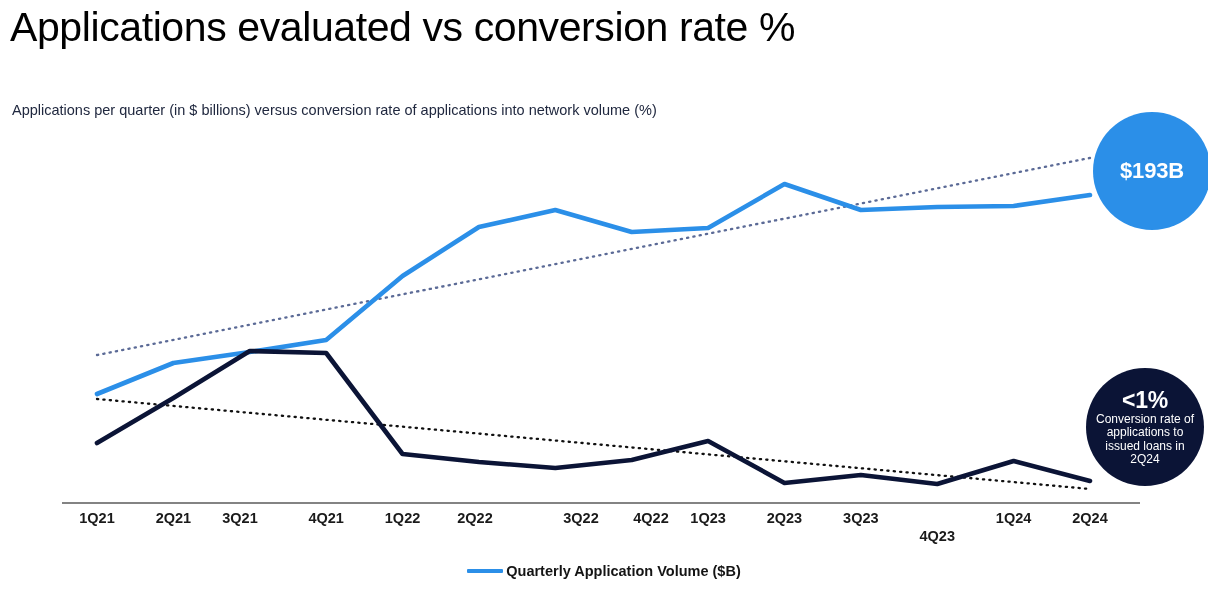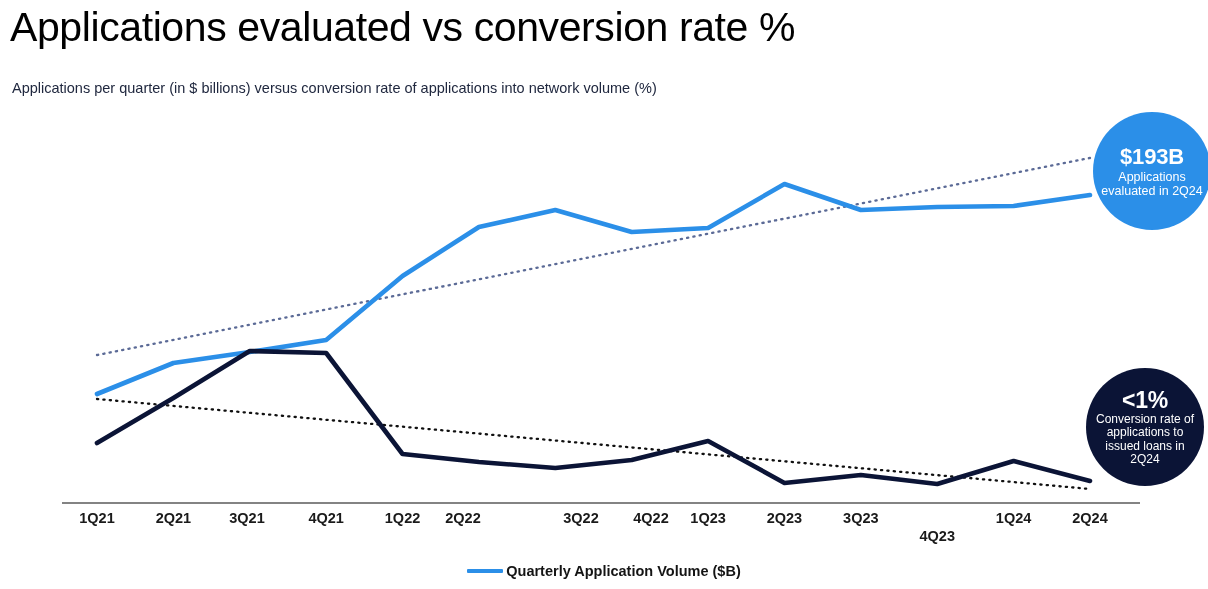--- a/index.html
+++ b/index.html
@@ -13,21 +13,21 @@
   }
   #page-title{
     position:absolute;left:10px;top:2px;
     font-size:41px;line-height:50px;
     font-weight:400;
     color:#000000;
     letter-spacing:-0.4px;
     white-space:nowrap;
   }
   #page-subtitle{
-    position:absolute;left:12px;top:78px;
+    position:absolute;left:12px;top:100px;
     font-size:14.5px;line-height:20px;
     font-weight:400;
     color:#20283f;
     white-space:nowrap;
   }
   #plot{
     position:absolute;left:0;top:0;
     width:1208px;height:589px;
   }
   .bubble{
@@ -97,35 +97,34 @@
 <svg id="plot" viewBox="0 0 1208 589" width="1208" height="589" xmlns="http://www.w3.org/2000/svg">
   <line id="axis-line" x1="62" y1="503" x2="1140" y2="503" stroke="#5a5a5a" stroke-width="1.6"></line>
   <polyline id="trend-volume" fill="none" stroke="#5b6a96" stroke-width="2.3" stroke-dasharray="1.2 5.2" stroke-linecap="round" points="97,355 1090,158"></polyline>
   <polyline id="trend-conversion" fill="none" stroke="#101010" stroke-width="2.3" stroke-dasharray="1.2 5.2" stroke-linecap="round" points="97,399 1090,489"></polyline>
   <polyline id="series-volume" fill="none" stroke="#2b8fe8" stroke-width="4.6" stroke-linejoin="round" stroke-linecap="round" points="97,394 173.3846153846154,363 249.76923076923077,352 326.1538461538462,340 402.53846153846155,276 478.9230769230769,227 555.3076923076924,210 631.6923076923077,232 708.0769230769231,228 784.4615384615385,184 860.8461538461538,210 937.2307692307693,207 1013.6153846153846,206 1090,195"></polyline>
   <polyline id="series-conversion" fill="none" stroke="#0b1436" stroke-width="4.6" stroke-linejoin="round" stroke-linecap="round" points="97,443 173.3846153846154,398 249.76923076923077,351 326.1538461538462,353 402.53846153846155,454 478.9230769230769,462 555.3076923076924,468 631.6923076923077,460 708.0769230769231,441 784.4615384615385,483 860.8461538461538,475 937.2307692307693,484 1013.6153846153846,461 1090,481"></polyline>
 </svg>
 
 <div class="bubble" id="bubble-volume">
   <div class="bubble-value">$193B</div>
-  <div class="bubble-caption">Applications evaluated in 2Q24</div>
 </div>
 
 <div class="bubble" id="bubble-conversion">
   <div class="bubble-value">&lt;1%</div>
   <div class="bubble-caption">Conversion rate of applications to issued loans in 2Q24</div>
 </div>
 
 <div id="x-axis-labels">
     <div class="x-tick" style="left: 97px;">1Q21</div>
     <div class="x-tick" style="left: 173.385px;">2Q21</div>
-    <div class="x-tick" style="left: 247px;">3Q21</div>
+    <div class="x-tick" style="left: 240px;">3Q21</div>
     <div class="x-tick" style="left: 326.154px;">4Q21</div>
     <div class="x-tick" style="left: 402.538px;">1Q22</div>
-    <div class="x-tick" style="left: 463px;">2Q22</div>
+    <div class="x-tick" style="left: 475px;">2Q22</div>
     <div class="x-tick" style="left: 581px;">3Q22</div>
     <div class="x-tick" style="left: 651px;">4Q22</div>
     <div class="x-tick" style="left: 708.077px;">1Q23</div>
     <div class="x-tick" style="left: 784.462px;">2Q23</div>
     <div class="x-tick" style="left: 860.846px;">3Q23</div>
     <div class="x-tick" style="left: 937.231px; margin-top: 18px;">4Q23</div>
     <div class="x-tick" style="left: 1013.62px;">1Q24</div>
     <div class="x-tick" style="left: 1090px;">2Q24</div>
   </div>
 

